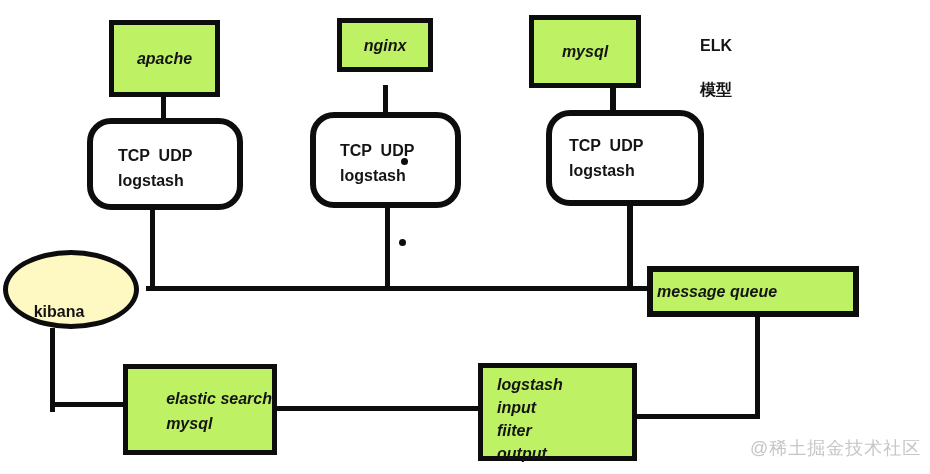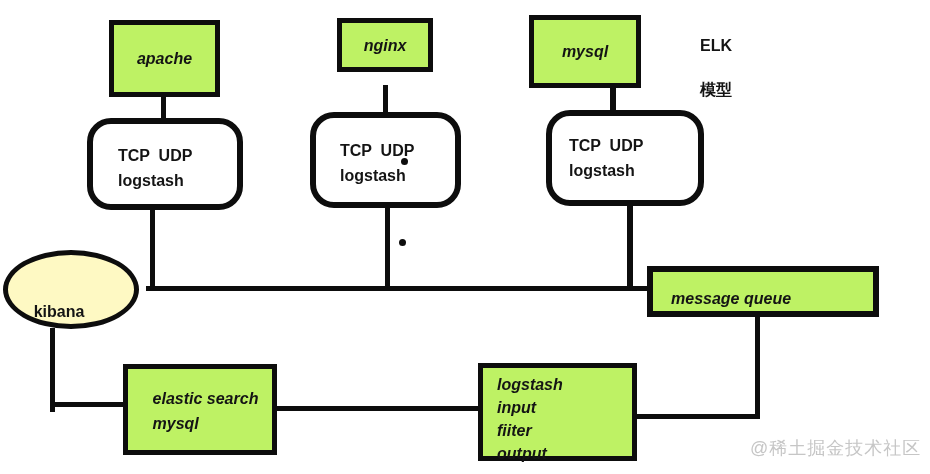--- a/index.html
+++ b/index.html
@@ -75,24 +75,24 @@
 
   
   .n-c1 { left: 87px;  top: 118px; width: 156px; height: 92px; padding: 19px 0 0 25px; }
   .n-c2 { left: 310px; top: 112px; width: 151px; height: 96px; padding: 20px 0 0 24px; }
   .n-c3 { left: 546px; top: 110px; width: 158px; height: 96px; padding: 17px 0 0 17px; }
 
   
   .n-kibana { left: 3px; top: 250px; width: 136px; height: 79px; padding-right: 24px; }
 
   
-  .n-mq { left: 647px; top: 266px; width: 232px; height: 51px; border-width: 6px; justify-content: flex-start; padding-left: 18px; align-items: flex-end; }
+  .n-mq { left: 647px; top: 266px; width: 212px; height: 51px; border-width: 6px; justify-content: flex-start; padding-left: 4px; }
 
   
-  .n-es { left: 123px; top: 364px; width: 154px; height: 91px; align-items: flex-start; justify-content: center; padding: 17px 0 0 11px; }
+  .n-es { left: 123px; top: 364px; width: 154px; height: 91px; align-items: flex-start; justify-content: flex-end; padding: 17px 0 0 11px; }
   .n-proc { left: 478px; top: 363px; width: 159px; height: 98px; align-items: flex-start; justify-content: flex-start; padding: 5px 0 0 14px; }
   .n-proc .node-label { line-height: 23px; }
 
   
   .e-apache-c1 { left: 161px; top: 94px;  width: 5px;  height: 27px; }
   .e-nginx-c2  { left: 383px; top: 85px;  width: 5px;  height: 30px; }
   .e-mysql-c3  { left: 610px; top: 85px;  width: 6px;  height: 28px; }
   .e-c1-bus    { left: 150px; top: 204px; width: 5px;  height: 87px; }
   .e-c2-bus    { left: 385px; top: 205px; width: 5px;  height: 86px; }
   .e-c3-bus    { left: 627px; top: 203px; width: 6px;  height: 88px; }

